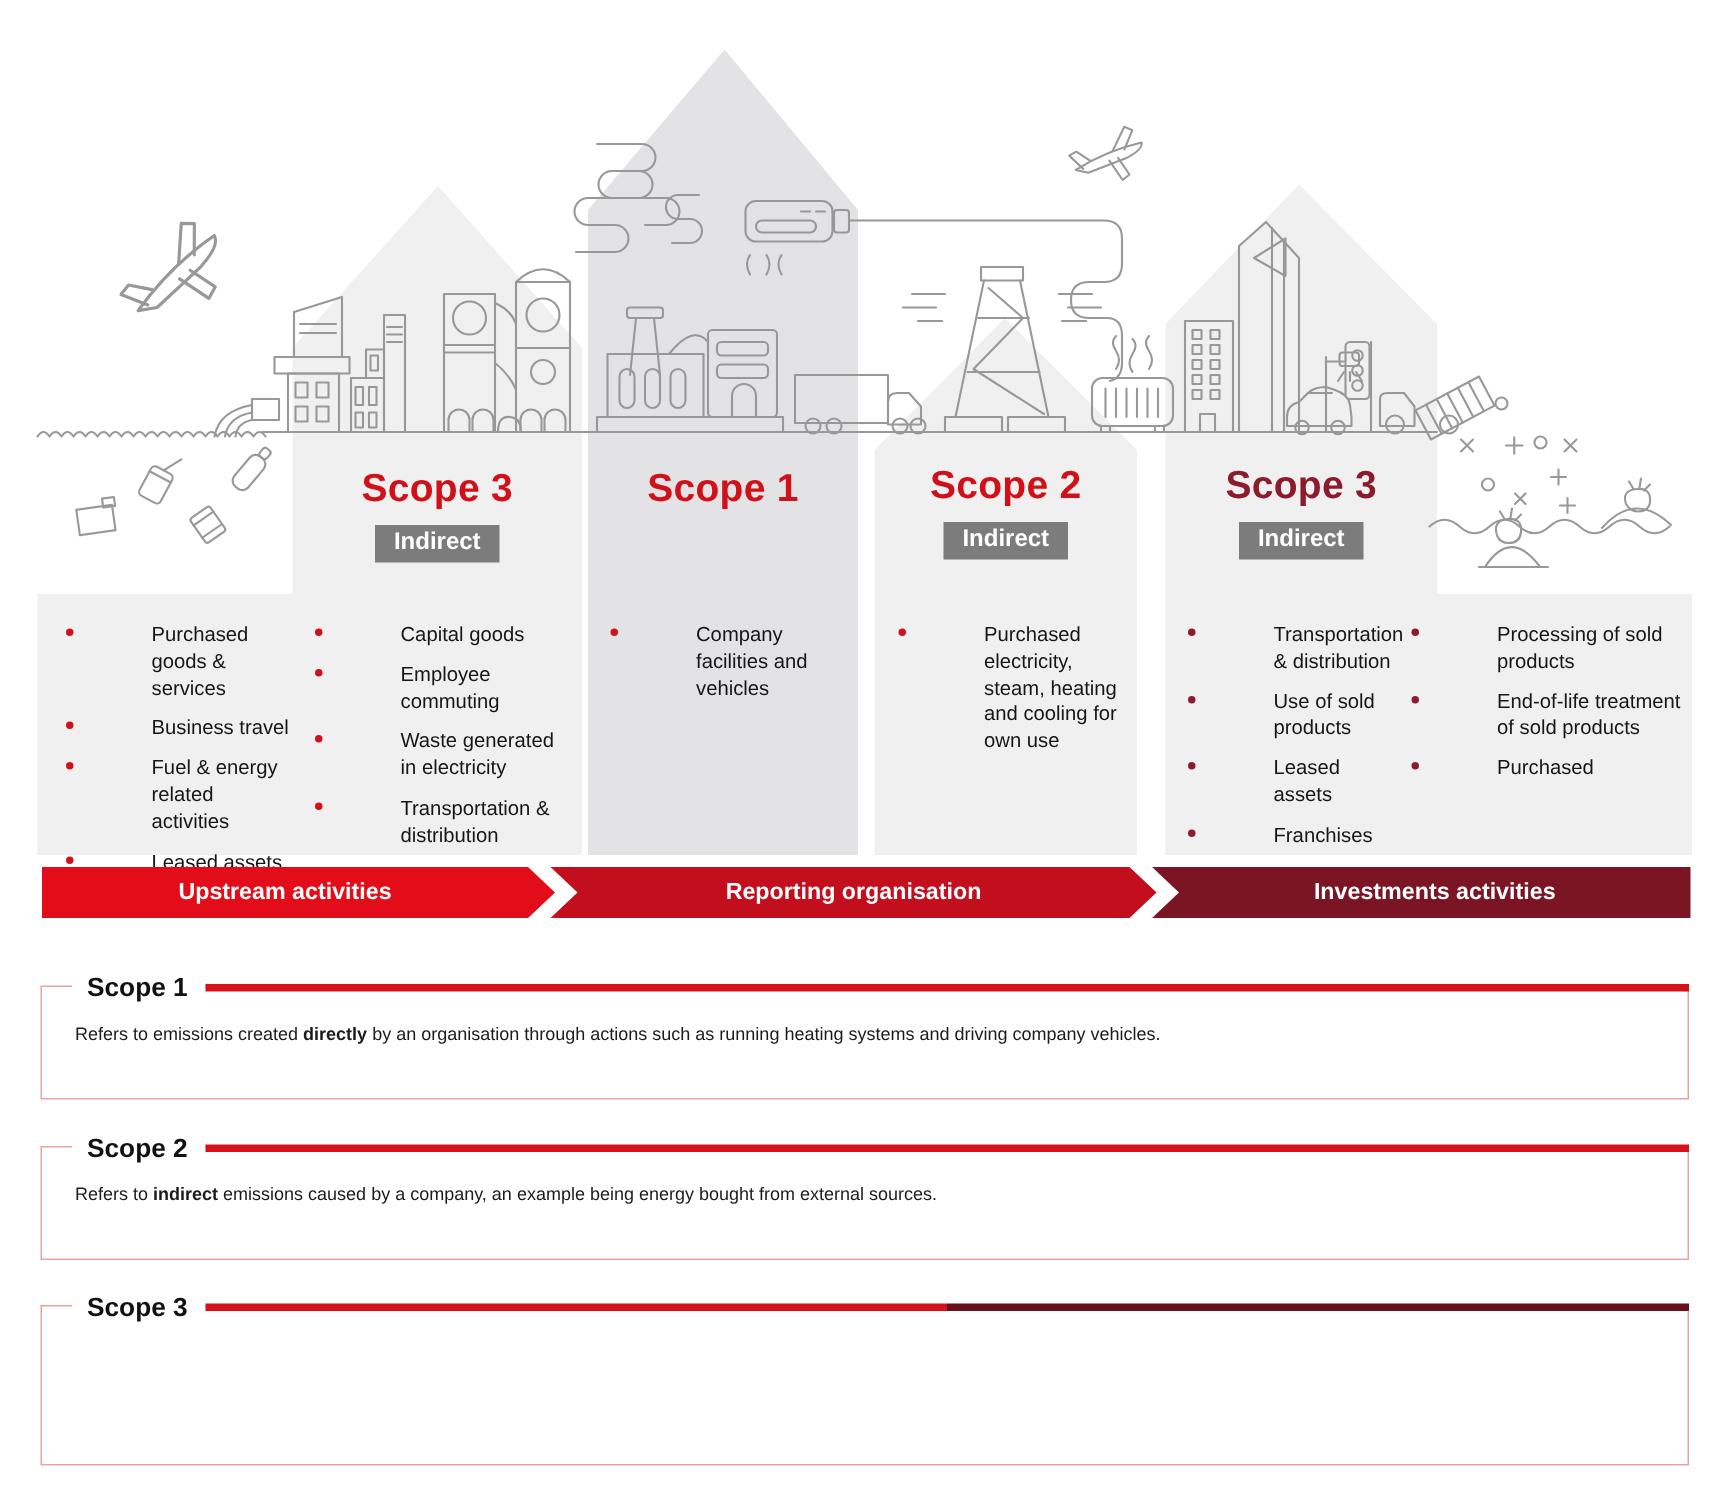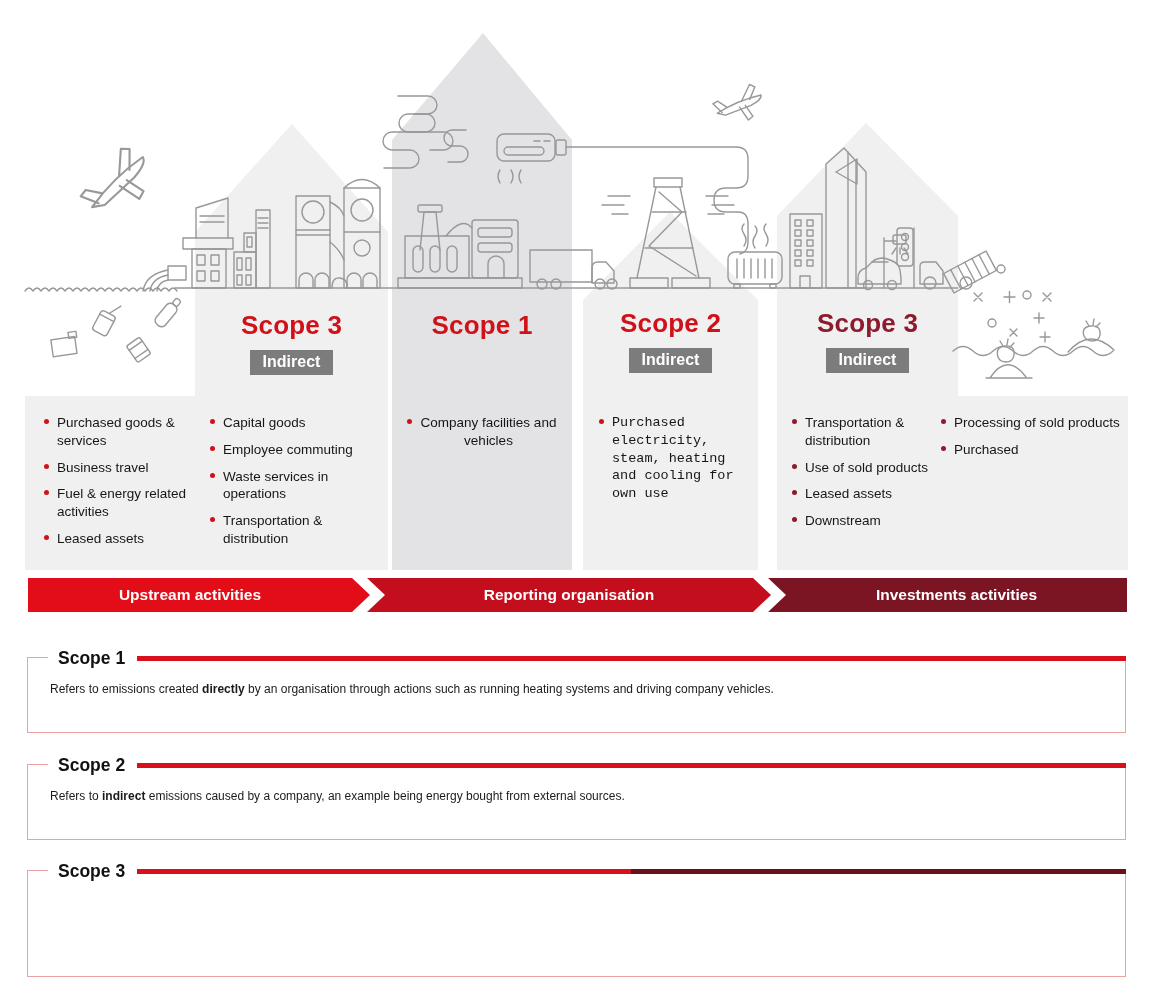--- a/index.html
+++ b/index.html
@@ -9,28 +9,28 @@
   
   .sec-head{position:absolute;text-align:center;}
   .sec-title{font-size:26px;font-weight:700;letter-spacing:.2px;}
   .t-red{color:#d0111a;}
   .t-maroon{color:#8c1b2e;}
   .badge{display:inline-block;margin-top:9px;padding:3px 13px 4px;font-size:16px;font-weight:700;color:#fff;}
   .bg-gray{background:#7c7c7c;}
   .bg-black{background:#000;}
   
   ul.list{list-style:none;margin:0;padding:0;position:absolute;}
-  .item{display:flex;align-items:flex-start;margin-bottom:9px;font-size:13.5px;line-height:1.32;color:#161616;}
+  .item{display:flex;align-items:flex-start;margin-bottom:9px;font-size:13.5px;line-height:1.32;color:#161616;gap:44px;}
   .dot{flex:none;width:5px;height:5px;border-radius:50%;margin:5px 8px 0 0;}
   .dot-red{background:#d0111a;}
   .dot-maroon{background:#8c1b2e;}
   #list-s3l-1{left:44px;top:414px;width:152px;}
   #list-s3l-2{left:210px;top:414px;width:172px;}
-  #list-s1{left:407px;top:414px;width:150px;text-align:center;}
-  #list-s2{left:599px;top:414px;width:158px;font-family:Liberation Mono, monospace;}
+  #list-s1{left:407px;top:414px;width:150px;}
+  #list-s2{left:599px;top:414px;width:158px;}
   #list-s3r-1{left:792px;top:414px;width:142px;}
   #list-s3r-2{left:941px;top:414px;width:184px;}
   #head-s3l{left:195px;top:310px;width:193px;}
   #head-s1{left:392px;top:310px;width:180px;}
   #head-s2{left:583px;top:308px;width:175px;}
   #head-s3r{left:777px;top:308px;width:181px;}
   
   #flowbar{position:absolute;left:0;top:578px;width:1154px;height:34px;}
   .bar-label{position:absolute;top:0;height:34px;line-height:34px;color:#fff;
              font-weight:700;font-size:15.5px;text-align:center;}
@@ -303,21 +303,21 @@
     <li class="item">
         <span class="dot dot-red"></span>
         <span>Capital goods</span>
       </li>
     <li class="item">
         <span class="dot dot-red"></span>
         <span>Employee commuting</span>
       </li>
     <li class="item">
         <span class="dot dot-red"></span>
-        <span>Waste services in operations</span>
+        <span>Waste generated in electricity</span>
       </li>
     <li class="item">
         <span class="dot dot-red"></span>
         <span>Transportation &amp; distribution</span>
       </li>
   </ul>
   <ul class="list" id="list-s1">
     <li class="item">
         <span class="dot dot-red"></span>
         <span>Company facilities and vehicles</span>
@@ -337,27 +337,31 @@
     <li class="item">
         <span class="dot dot-maroon"></span>
         <span>Use of sold products</span>
       </li>
     <li class="item">
         <span class="dot dot-maroon"></span>
         <span>Leased assets</span>
       </li>
     <li class="item">
         <span class="dot dot-maroon"></span>
-        <span>Downstream</span>
+        <span>Franchises</span>
       </li>
   </ul>
   <ul class="list" id="list-s3r-2">
     <li class="item">
         <span class="dot dot-maroon"></span>
         <span>Processing of sold products</span>
+      </li>
+    <li class="item">
+        <span class="dot dot-maroon"></span>
+        <span>End-of-life treatment of sold products</span>
       </li>
     <li class="item">
         <span class="dot dot-maroon"></span>
         <span>Purchased</span>
       </li>
   </ul>
 
   <div id="flowbar">
     <svg width="1154" height="34" viewBox="0 0 1154 34">
       <rect x="28" y="0" width="342" height="34" fill="#e20d18"></rect>

